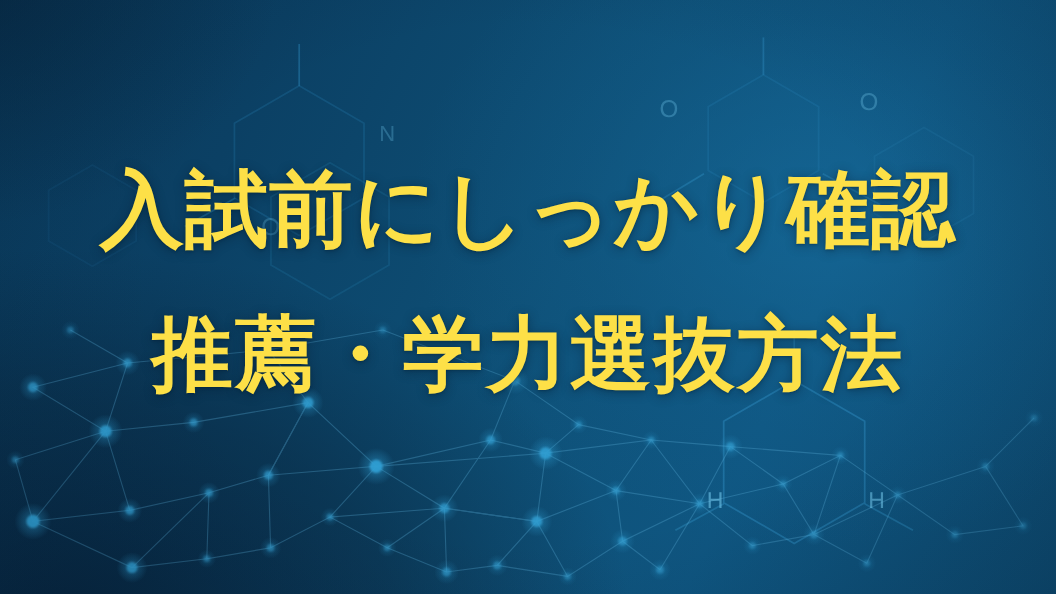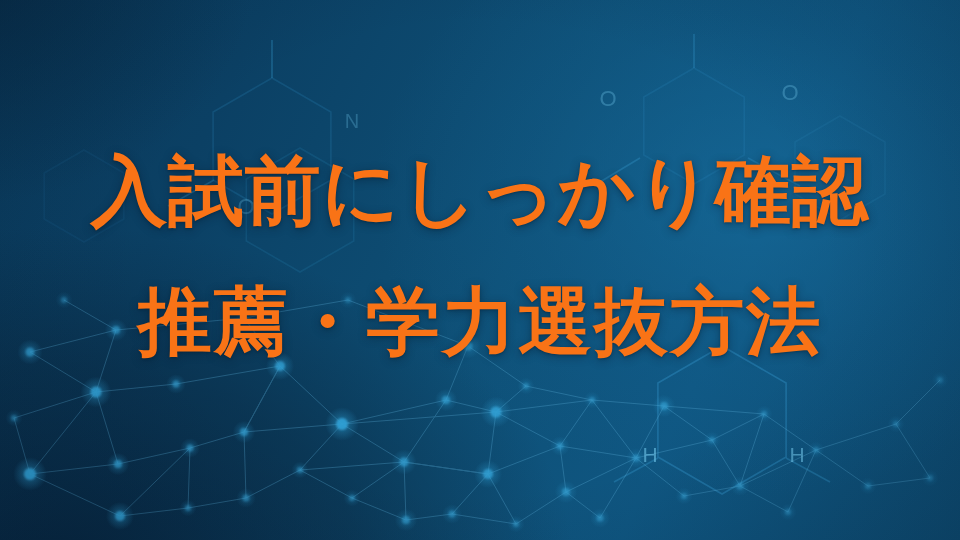--- a/index.html
+++ b/index.html
@@ -79,21 +79,21 @@
     display: flex;
     flex-direction: column;
     align-items: center;
     justify-content: center;
     gap: 52px;
     padding-bottom: 28px;
     box-sizing: border-box;
   }
 
   .headline {
-    color: #f97316;
+    color: #fde047;
     font-weight: 700;
     font-size: 76px;
     line-height: 1.06;
     letter-spacing: 0.012em;
     white-space: nowrap;
     text-align: center;
     text-shadow: 0 2px 10px rgba(3,24,42,0.42),
                  0 1px 2px rgba(3,24,42,0.30);
   }
 

